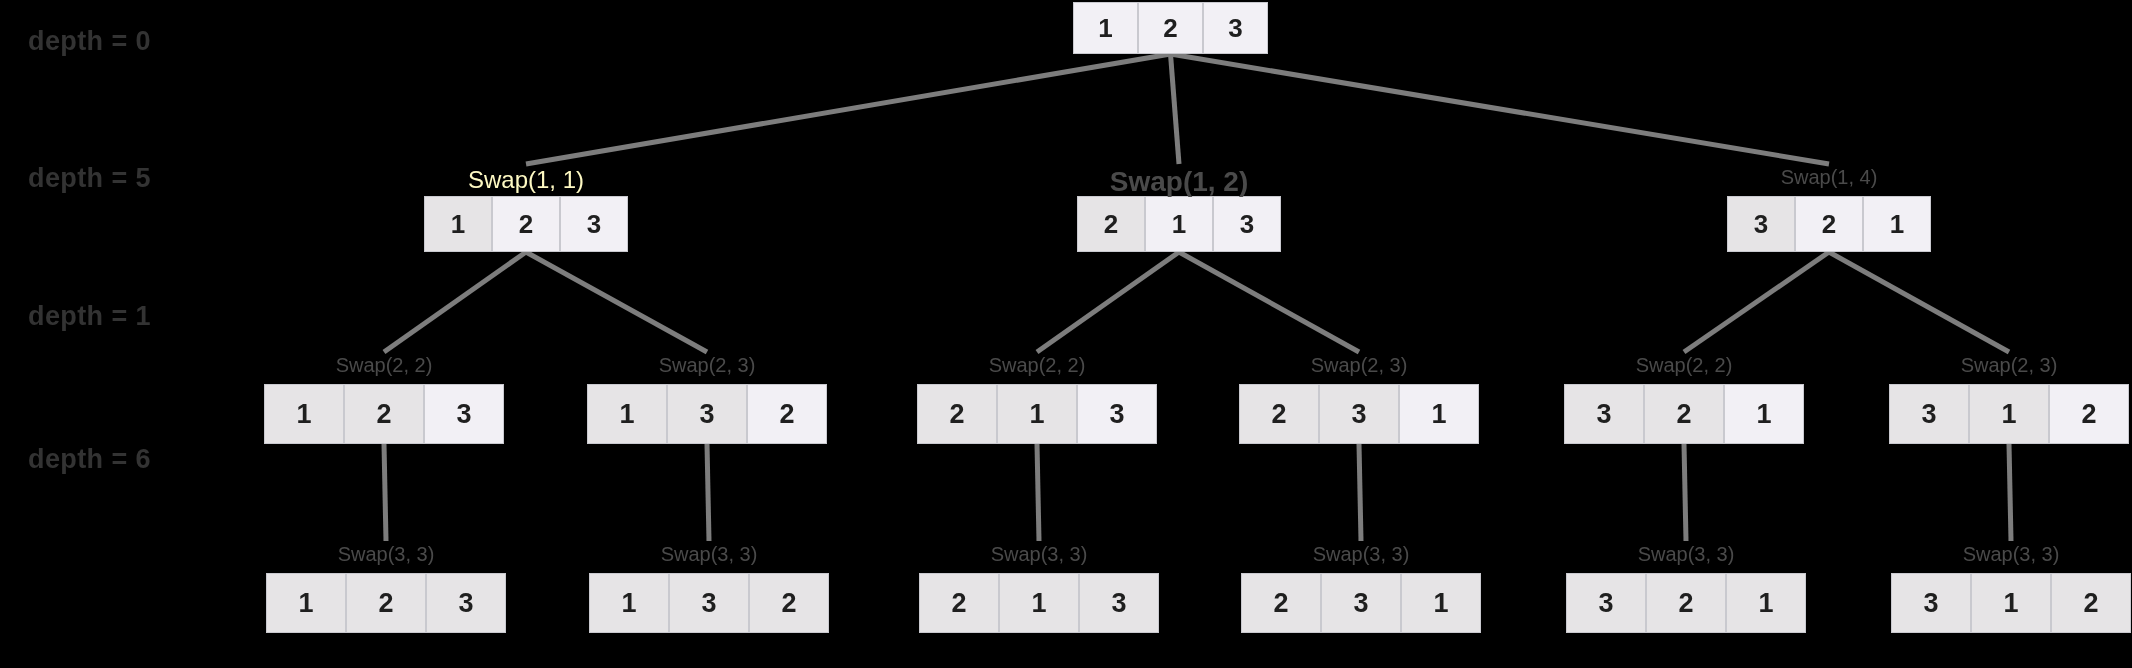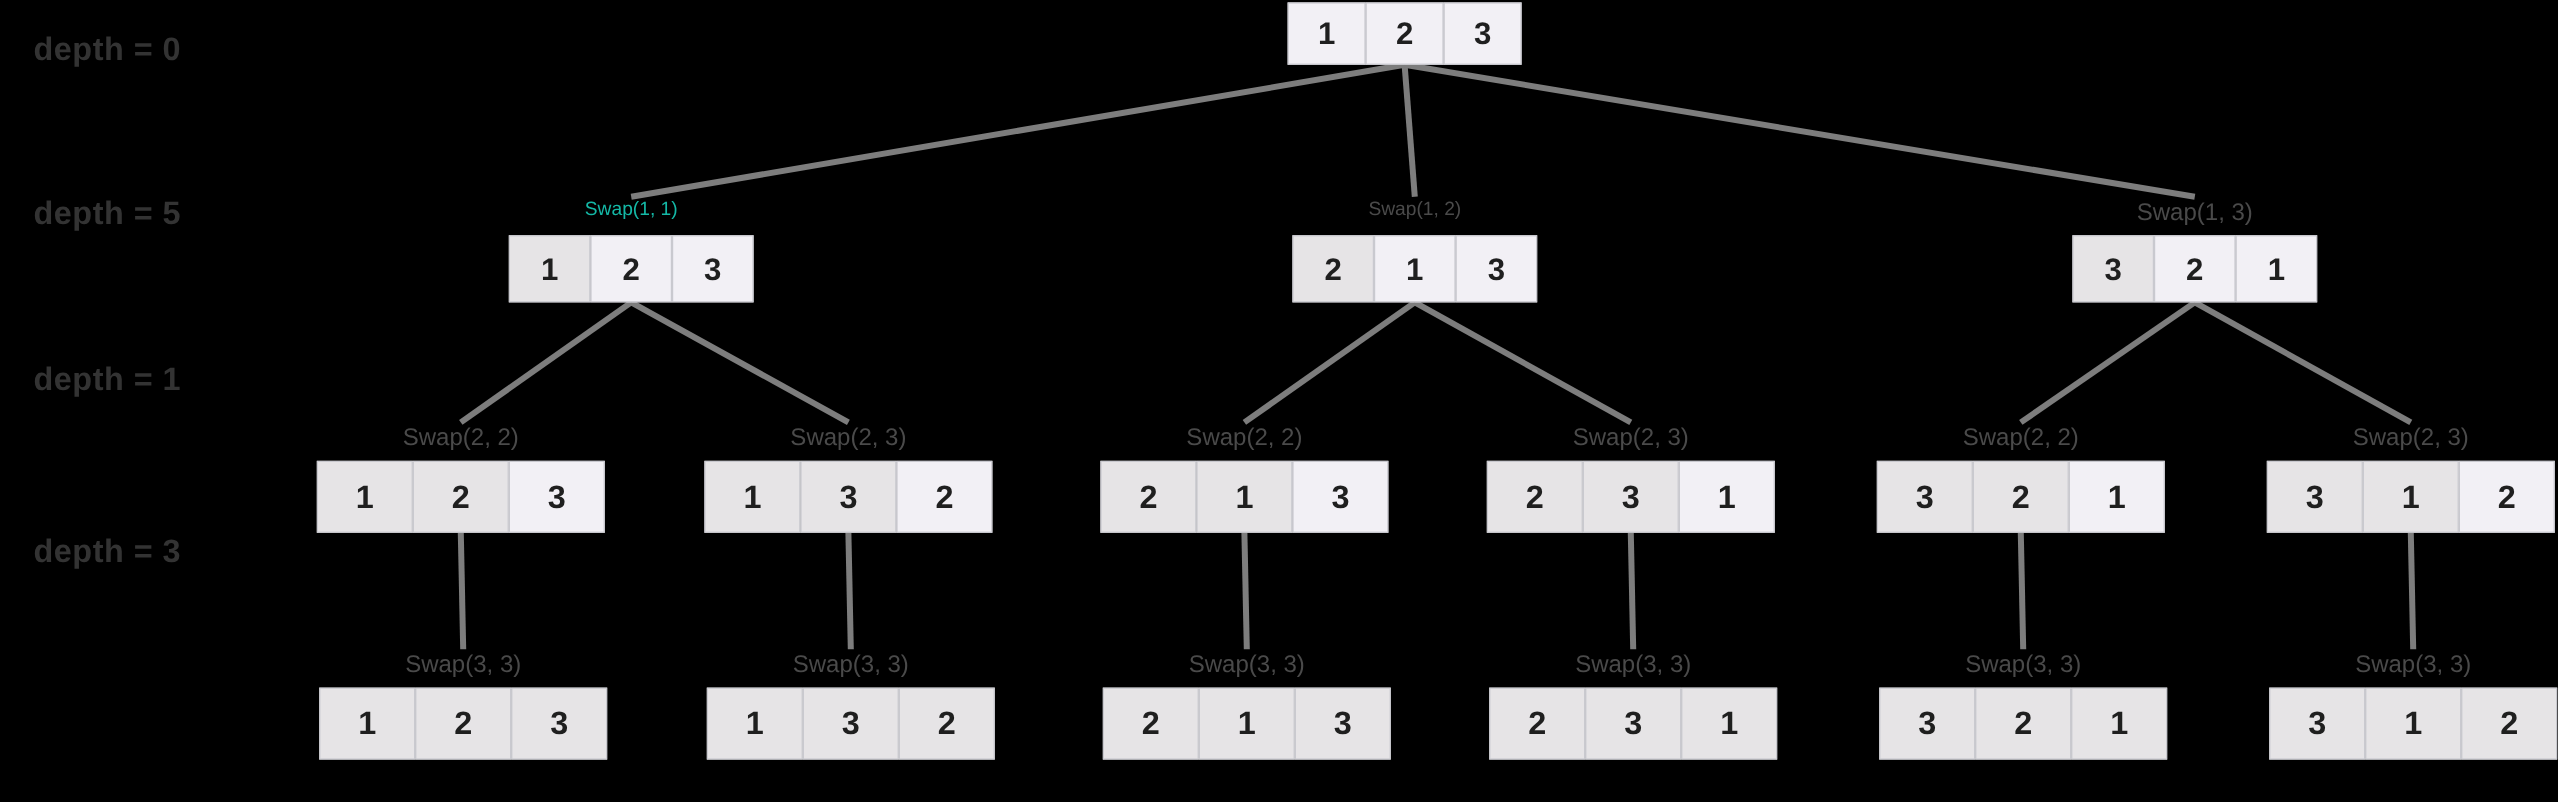--- a/index.html
+++ b/index.html
@@ -65,48 +65,48 @@
       <line x1="707" y1="444" x2="709" y2="541" stroke="#7d7d7d" stroke-width="5" stroke-linecap="butt"></line>
       <line x1="1037" y1="444" x2="1039" y2="541" stroke="#7d7d7d" stroke-width="5" stroke-linecap="butt"></line>
       <line x1="1359" y1="444" x2="1361" y2="541" stroke="#7d7d7d" stroke-width="5" stroke-linecap="butt"></line>
       <line x1="1684" y1="444" x2="1686" y2="541" stroke="#7d7d7d" stroke-width="5" stroke-linecap="butt"></line>
       <line x1="2009" y1="444" x2="2011" y2="541" stroke="#7d7d7d" stroke-width="5" stroke-linecap="butt"></line>
     </svg>
   <div id="labels-layer">
       <div class="depth-label" style="left: 28px; top: 26px; color: rgb(51, 51, 51);">depth = 0</div>
       <div class="depth-label" style="left: 28px; top: 163px; color: rgb(51, 51, 51);">depth = 5</div>
       <div class="depth-label" style="left: 28px; top: 301px; color: rgb(51, 51, 51);">depth = 1</div>
-      <div class="depth-label" style="left: 28px; top: 444px; color: rgb(51, 51, 51);">depth = 3</div>
+      <div class="depth-label" style="left: 28px; top: 444px; color: rgb(51, 51, 51);">depth = 6</div>
     </div>
   <div id="nodes-layer">
       <div class="node" style="left: 1073px; top: 2px; width: 195px;">
         <div class="cells">
           <div class="cell" style="width: 65px; height: 52px; font-size: 26px; background: rgb(242, 240, 245); border-color: rgb(201, 201, 207); color: rgb(31, 31, 31);">1</div>
           <div class="cell" style="width: 65px; height: 52px; font-size: 26px; background: rgb(242, 240, 245); border-color: rgb(201, 201, 207); color: rgb(31, 31, 31);">2</div>
           <div class="cell" style="width: 65px; height: 52px; font-size: 26px; background: rgb(242, 240, 245); border-color: rgb(201, 201, 207); color: rgb(31, 31, 31);">3</div>
         </div>
       </div>
       <div class="node" style="left: 424px; top: 196px; width: 204px;">
-        <div class="node-label" style="top: -30px; font-size: 16px; color: #14b8a6;">Swap(1, 1)</div>
+        <div class="node-label" style="top: -30px; font-size: 24px; color: #fef9c3;">Swap(1, 1)</div>
         <div class="cells">
           <div class="cell hl" style="width: 68px; height: 56px; font-size: 26px; background: rgb(230, 228, 230); border-color: rgb(201, 201, 207); color: rgb(31, 31, 31);">1</div>
           <div class="cell" style="width: 68px; height: 56px; font-size: 26px; background: rgb(242, 240, 245); border-color: rgb(201, 201, 207); color: rgb(31, 31, 31);">2</div>
           <div class="cell" style="width: 68px; height: 56px; font-size: 26px; background: rgb(242, 240, 245); border-color: rgb(201, 201, 207); color: rgb(31, 31, 31);">3</div>
         </div>
       </div>
       <div class="node" style="left: 1077px; top: 196px; width: 204px;">
-        <div class="node-label" style="top: -30px; font-size: 16px; color: rgb(74, 74, 74);">Swap(1, 2)</div>
+        <div class="node-label" style="top: -30px; font-size: 28px; color: rgb(74, 74, 74); font-weight: bold;">Swap(1, 2)</div>
         <div class="cells">
           <div class="cell hl" style="width: 68px; height: 56px; font-size: 26px; background: rgb(230, 228, 230); border-color: rgb(201, 201, 207); color: rgb(31, 31, 31);">2</div>
           <div class="cell" style="width: 68px; height: 56px; font-size: 26px; background: rgb(242, 240, 245); border-color: rgb(201, 201, 207); color: rgb(31, 31, 31);">1</div>
           <div class="cell" style="width: 68px; height: 56px; font-size: 26px; background: rgb(242, 240, 245); border-color: rgb(201, 201, 207); color: rgb(31, 31, 31);">3</div>
         </div>
       </div>
       <div class="node" style="left: 1727px; top: 196px; width: 204px;">
-        <div class="node-label" style="top: -30px; font-size: 20px; color: rgb(74, 74, 74);">Swap(1, 3)</div>
+        <div class="node-label" style="top: -30px; font-size: 20px; color: rgb(74, 74, 74);">Swap(1, 4)</div>
         <div class="cells">
           <div class="cell hl" style="width: 68px; height: 56px; font-size: 26px; background: rgb(230, 228, 230); border-color: rgb(201, 201, 207); color: rgb(31, 31, 31);">3</div>
           <div class="cell" style="width: 68px; height: 56px; font-size: 26px; background: rgb(242, 240, 245); border-color: rgb(201, 201, 207); color: rgb(31, 31, 31);">2</div>
           <div class="cell" style="width: 68px; height: 56px; font-size: 26px; background: rgb(242, 240, 245); border-color: rgb(201, 201, 207); color: rgb(31, 31, 31);">1</div>
         </div>
       </div>
       <div class="node" style="left: 264px; top: 384px; width: 240px;">
         <div class="node-label" style="top: -30px; font-size: 20px; color: rgb(74, 74, 74);">Swap(2, 2)</div>
         <div class="cells">
           <div class="cell hl" style="width: 80px; height: 60px; font-size: 27px; background: rgb(230, 228, 230); border-color: rgb(201, 201, 207); color: rgb(31, 31, 31);">1</div>

